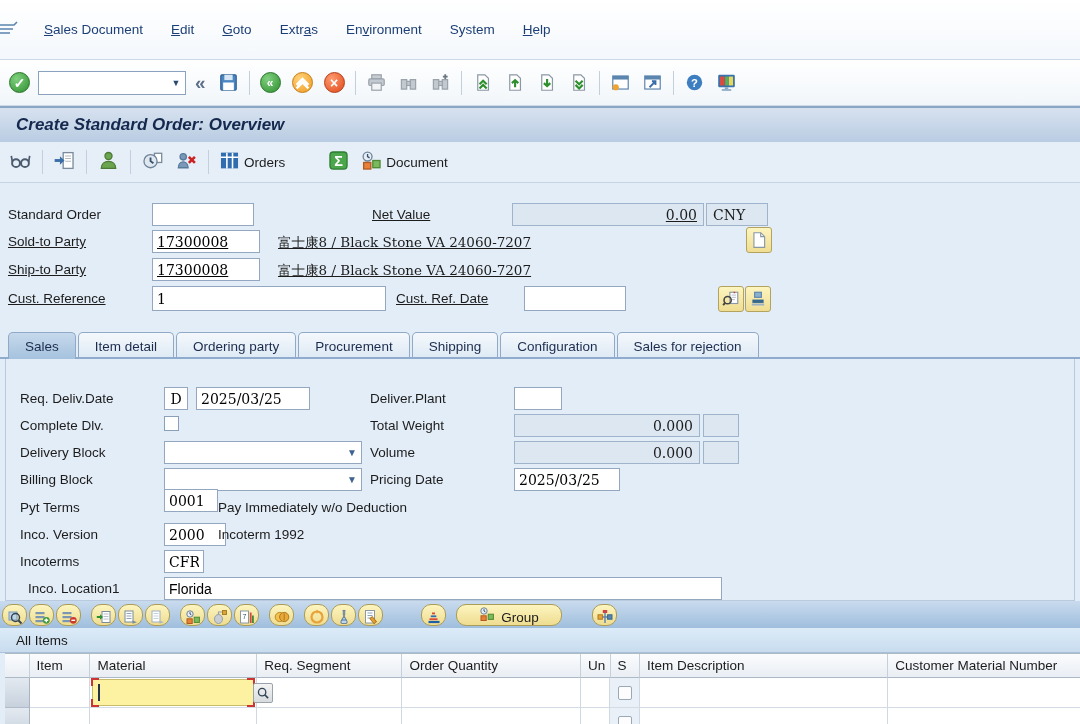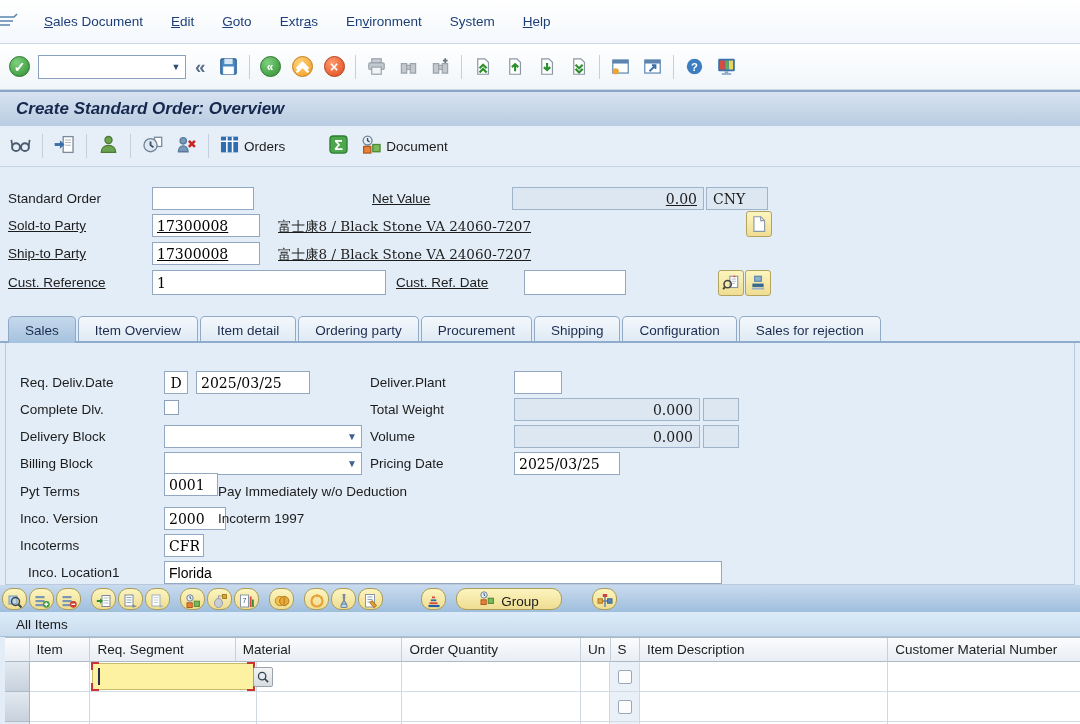--- a/index.html
+++ b/index.html
@@ -1,20 +1,20 @@
 <!DOCTYPE html>
 <html><head>
 <meta charset="utf-8">
 <style>
   * { margin:0; padding:0; box-sizing:border-box; }
   html,body { width:1080px; height:724px; overflow:hidden; }
   body { font-family:"Liberation Sans", sans-serif; background:#e3edf7; color:#1c1c1c; font-size:13px; }
 
   
-  .menubar { height:44px; background:linear-gradient(#ffffff,#f4f8fc); border-bottom:1px solid #cdd9e6;
+  .menubar { height:60px; background:linear-gradient(#ffffff,#f4f8fc); border-bottom:1px solid #cdd9e6;
              display:flex; align-items:center; padding-left:0; }
   .menu-sysicon { width:26px; height:26px; margin-left:-6px; margin-right:10px; }
   .menu-item { padding:5px 14px; color:#1d3f77; font-size:13.5px; cursor:default; }
   .menu-item u { text-decoration:underline; }
 
   
   .systool { height:46px; background:linear-gradient(#ffffff,#f1f6fa); border-bottom:1px solid #cdd9e6;
              display:flex; align-items:center; padding:0 6px; gap:5px; }
   .tbtn { width:27px; height:27px; display:flex; align-items:center; justify-content:center; }
   .tbtn svg { width:19px; height:19px; }
@@ -343,21 +343,20 @@
         <rect x="5" y="2" width="6" height="4.5" fill="#8fb0cc" stroke="#5b84ae"></rect>
         <rect x="3" y="8.5" width="10" height="3" fill="#35688f"></rect>
         <rect x="2.5" y="12" width="11" height="1.8" fill="#9fb3c6"></rect>
       </svg>
   </div>
 </div>
 
 <div class="tabswrap">
   <div class="tabs" id="tabs">
       <div class="tab active">Sales</div>
-      <div class="tab">Item Overview</div>
       <div class="tab">Item detail</div>
       <div class="tab">Ordering party</div>
       <div class="tab">Procurement</div>
       <div class="tab">Shipping</div>
       <div class="tab">Configuration</div>
       <div class="tab">Sales for rejection</div>
     </div>
   <div class="tabline"></div>
 </div>
 
@@ -390,21 +389,21 @@
   </div>
   <span class="lbl" style="left:364px;top:113px;">Pricing Date</span>
   <input class="inp serif" style="left: 508px; top: 109px; width: 106px;" value="2025/03/25">
 
   <span class="lbl" style="left:14px;top:141px;">Pyt Terms</span>
   <input class="inp serif" style="left: 158px; top: 130px; width: 54px;" value="0001">
   <span class="lbl" style="left:212px;top:141px;">Pay Immediately w/o Deduction</span>
 
   <span class="lbl" style="left:14px;top:168px;">Inco. Version</span>
   <input class="inp serif" style="left: 158px; top: 164px; width: 62px;" value="2000">
-  <span class="lbl" style="left:212px;top:168px;">Incoterm 1997</span>
+  <span class="lbl" style="left:212px;top:168px;">Incoterm 1992</span>
 
   <span class="lbl" style="left:14px;top:195px;">Incoterms</span>
   <input class="inp serif" style="left: 158px; top: 191px; width: 40px;" value="CFR">
 
   <span class="lbl" style="left:22px;top:222px;">Inco. Location1</span>
   <input class="inp" style="left: 158px; top: 218px; width: 558px;" value="Florida">
 </div>
 
 <div class="itemtool" id="item-toolbar">
     <div class="ibtn">
@@ -538,22 +537,22 @@
     </div>
   </div>
 
 <div class="allitems">
   <span>All Items</span>
 </div>
 <div class="grid" id="items-grid">
     <div class="grow">
       <div class="gh" style="width: 25px; padding-left: 0px;"></div>
       <div class="gh" style="width: 62px;">Item</div>
+      <div class="gh" style="width: 170px;">Material</div>
       <div class="gh" style="width: 148px;">Req. Segment</div>
-      <div class="gh" style="width: 170px;">Material</div>
       <div class="gh" style="width: 182px;">Order Quantity</div>
       <div class="gh" style="width: 30px;">Un</div>
       <div class="gh" style="width: 30px;">S</div>
       <div class="gh" style="width: 253px;">Item Description</div>
       <div class="gh" style="width: 220px;">Customer Material Number</div>
     </div>
     <div class="grow">
       <div class="gc sel" style="width: 25px;"></div>
       <div class="gc" style="width: 62px;">
         <span style="position: absolute; left: 6px; top: 6px; font-size: 13px;"></span>

